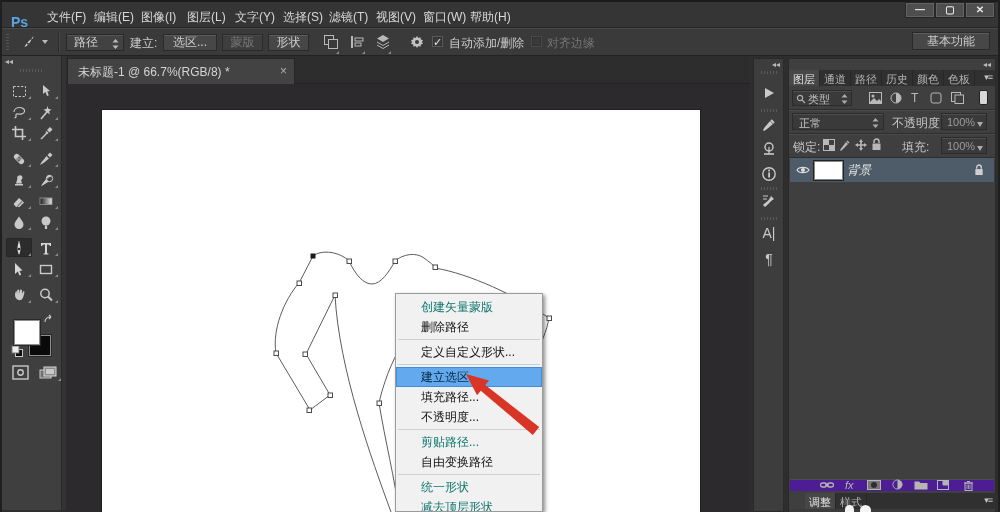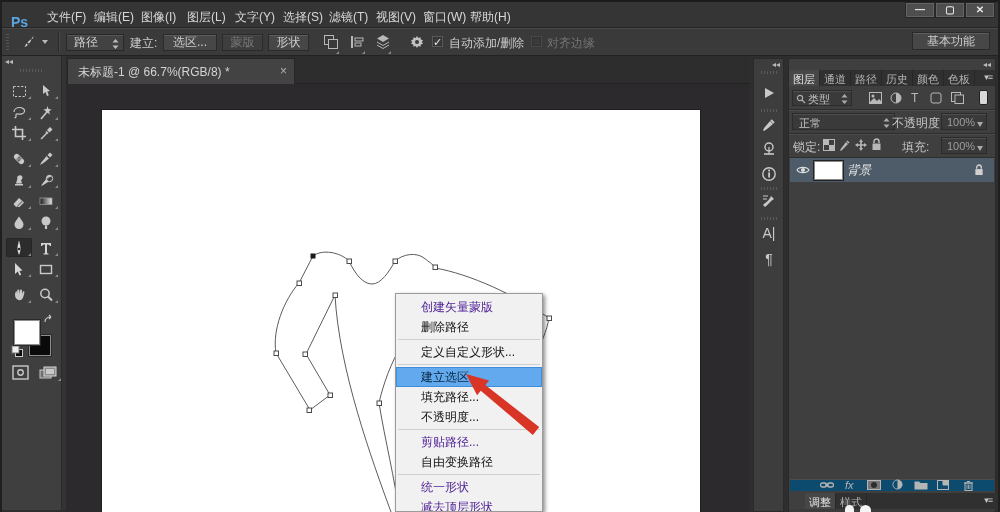--- a/index.html
+++ b/index.html
@@ -66,33 +66,33 @@
   .pmenu { position:absolute; right:3px; top:13px; color:#c5c5c5; font-size:9px; letter-spacing:-1px; }
   .prow-sep { left:0; width:206px; height:1px; background:#2e2e2e; box-shadow:0 1px 0 #4a4a4a; }
   .plabel { font-size:12px; color:#c6c6c6; white-space:nowrap; }
   .pvalue-box { background:#3a3a3a; border:1px solid #2b2b2b; box-shadow:inset 0 1px 0 #4e4e4e;
                 color:#9c9c9c; font-size:11px; }
   .pvalue-box .dd { position:absolute; right:2px; top:4px; }
   .micon { color:#b8b8b8; display:flex; align-items:center; justify-content:center; }
   #layer-row { left:1px; top:99px; width:204px; height:24px; background:#4e5b68; display:flex; align-items:center; }
   #layer-thumb { width:29px; height:19px; background:#fff; border:1px solid #888; outline:1px solid #222; margin-left:24px; }
   #layer-name { font-size:12px; color:#e6e6e6; font-style:italic; margin-left:4px; }
-  #bottombar { left:1px; top:420px; width:204px; height:12px; background:#0c4a6e; box-shadow:inset 0 1px 0 #4c4c4c; }
+  #bottombar { left:1px; top:420px; width:204px; height:12px; background:#4c1d95; box-shadow:inset 0 1px 0 #4c4c4c; }
   #adj-tabbar { left:16px; top:434px; width:204px; height:16px; background:#303030; display:flex; }
   #adj-content { left:1px; top:450px; width:204px; height:3px; background:#3b3b3b; }
 
   .collapse-arrows { color:#b9b9b9; font-size:8px; letter-spacing:0px; }
   .dots { background:repeating-linear-gradient(90deg,#5a5a5a 0 1px, transparent 1px 3px); height:3px; }
 
   
   #ctx-menu { left:395px; top:293px; width:148px; height:219px; background:#f1f1f1;
               border:1px solid #9b9b9b; box-shadow:2px 2px 4px rgba(0,0,0,.45); z-index:30; overflow:hidden; }
   .mi { position:relative; height:20px; line-height:20px; padding-left:25px; font-size:12px; color:#111;
         white-space:nowrap; }
-  .mi.disabled { color:#4c1d95; }
+  .mi.disabled { color:#0f766e; }
   .mi.hl { background:#63a9ee; box-shadow:inset 0 0 0 1px #3f8edd; color:#06243f; }
   .msep { height:5px; position:relative; }
   .msep:after { content:""; position:absolute; left:2px; right:2px; top:2px; height:1px; background:#cfcfcf; }
 
   svg.overlay { position:absolute; left:0; top:0; z-index:20; pointer-events:none; }
   #red-arrow { z-index:40; }
 </style>
 </head>
 <body>
 
@@ -485,21 +485,21 @@
         <svg width="13" height="12" viewBox="0 0 13 12">
             <rect x="0.5" y="0.5" width="9" height="9" fill="none" stroke="#b8b8b8"></rect>
             <rect x="4" y="3" width="8.5" height="8.5" fill="#3f3f3f" stroke="#b8b8b8"></rect>
           </svg>
       </div>
       <div class="abs" style="left:190px;top:4px;width:9px;height:15px;background:#d8d8d8;border:1px solid #222;border-radius:2px"></div>
     </div>
     <div class="prow-sep abs" style="top:50px"></div>
 
     <div class="abs" style="left:0;top:51px;width:206px;height:23px">
-      <div class="pvalue-box abs" style="left:3px;top:3px;width:103px;height:17px">
+      <div class="pvalue-box abs" style="left:3px;top:3px;width:92px;height:17px">
         <span class="abs" style="left:6px;top:2px;color:#c6c6c6">正常</span>
         <span class="abs" style="right:4px;top:4px">
           <svg width="7" height="10" viewBox="0 0 7 10">
               <path d="M3.5 0 L6.5 3.5 H0.5 Z M3.5 10 L0.5 6.5 H6.5 Z" fill="#aaa"></path>
             </svg>
         </span>
       </div>
       <div class="plabel abs" style="left:103px;top:5px">不透明度:</div>
       <div class="pvalue-box abs" style="left:152px;top:3px;width:46px;height:17px">
         <span class="abs" style="left:5px;top:2px">100%</span>

